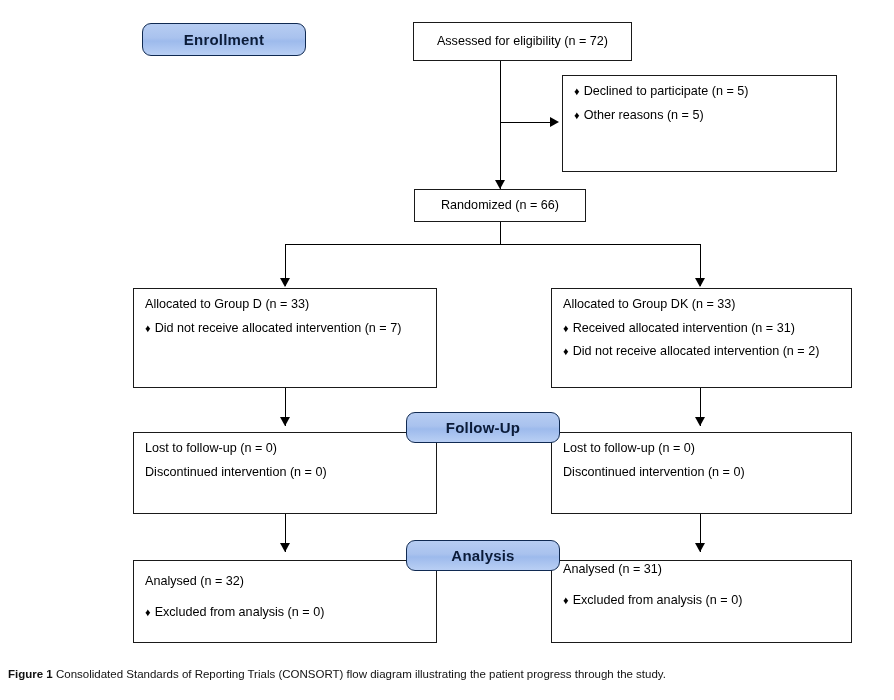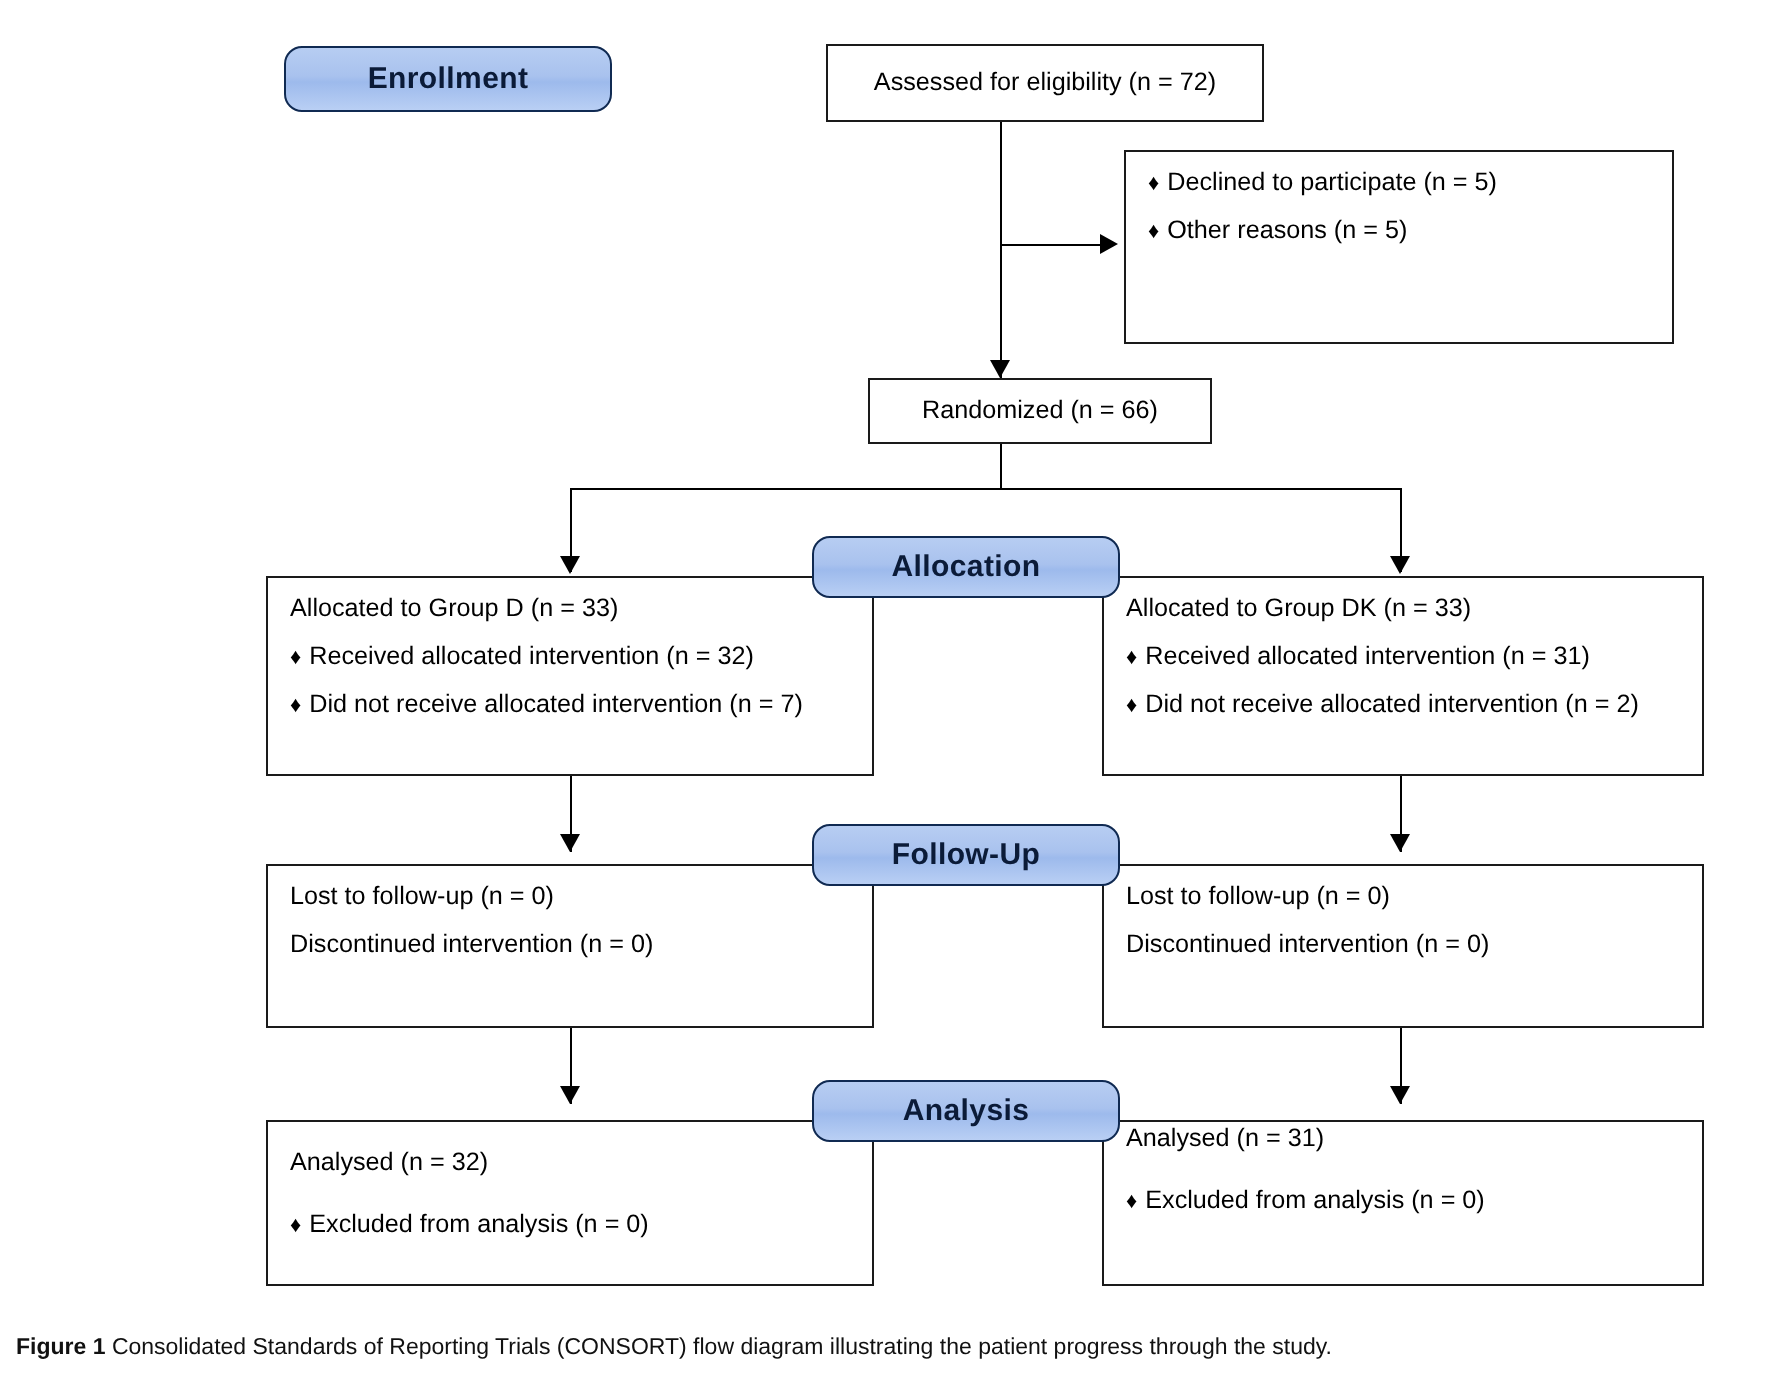--- a/index.html
+++ b/index.html
@@ -130,38 +130,34 @@
   <div class="arrow-down" style="left:495px; top:180px;"></div>
 
   <div class="hline" style="left:500px; top:122px; width:52px;"></div>
   <div class="arrow-right" style="left:550px; top:117px;"></div>
 
   <div class="box" style="left:562px; top:75px; width:275px; height:97px;">
     <div class="bullet-line"><span class="dia">♦</span><span>Declined to participate (n = 5)</span></div>
     <div class="bullet-line"><span class="dia">♦</span><span>Other reasons (n = 5)</span></div>
   </div>
 
-  <div class="box centered" style="left:434px; top:189px; width:172px; height:33px;">
+  <div class="box centered" style="left:414px; top:189px; width:172px; height:33px;">
     <div class="line">Randomized (n = 66)</div>
   </div>
 
   <div class="vline" style="left:500px; top:222px; height:22px;"></div>
   <div class="hline" style="left:285px; top:244px; width:416px;"></div>
   <div class="vline" style="left:285px; top:244px; height:42px;"></div>
   <div class="arrow-down" style="left:280px; top:278px;"></div>
   <div class="vline" style="left:700px; top:244px; height:42px;"></div>
   <div class="arrow-down" style="left:695px; top:278px;"></div>
 
-  <div class="banner" style="left:406px; top:268px; width:154px; height:31px;">
-    <span>Allocation</span>
-  </div>
 
   <div class="box" style="left:133px; top:288px; width:304px; height:100px;">
     <div class="line">Allocated to Group D (n = 33)</div>
-    <div class="bullet-line"><span class="dia">♦</span><span>Received allocated intervention (n = 32)</span></div>
     <div class="bullet-line"><span class="dia">♦</span><span>Did not receive allocated intervention (n = 7)</span></div>
   </div>
 
   <div class="box" style="left:551px; top:288px; width:301px; height:100px;">
     <div class="line">Allocated to Group DK (n = 33)</div>
     <div class="bullet-line"><span class="dia">♦</span><span>Received allocated intervention (n = 31)</span></div>
     <div class="bullet-line"><span class="dia">♦</span><span>Did not receive allocated intervention (n = 2)</span></div>
   </div>
 
   <div class="vline" style="left:285px; top:388px; height:38px;"></div>

